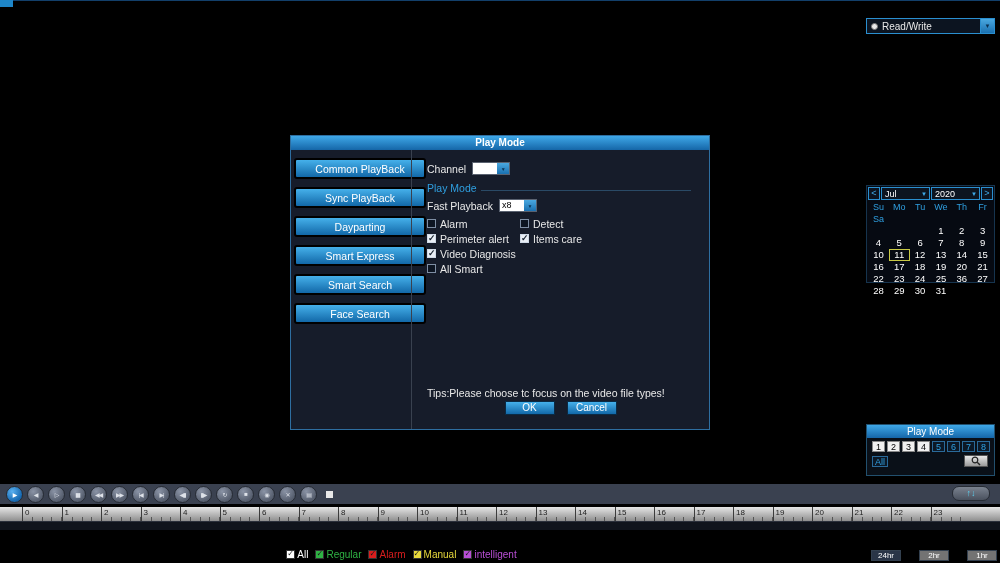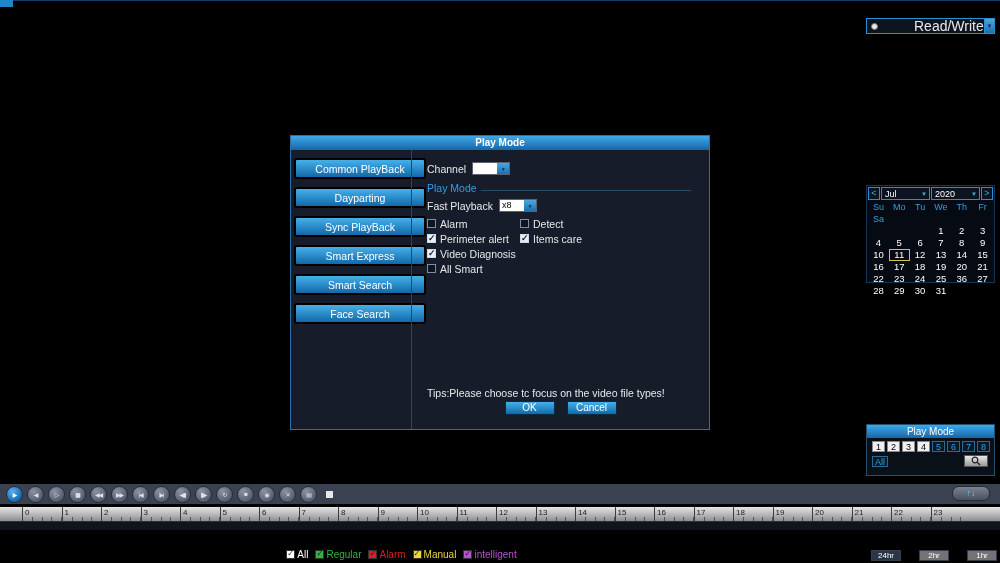--- a/index.html
+++ b/index.html
@@ -9,21 +9,21 @@
   .screen { position: relative; width: 1000px; height: 563px; background: #000; overflow: hidden; }
 
   
   .top-line { position: absolute; top: 0; left: 0; width: 100%; height: 1px; background: #123f6a; }
   .top-corner { position: absolute; top: 0; left: 0; width: 13px; height: 7px; background: #1e86c8; }
 
   
   .readwrite { position: absolute; left: 866px; top: 18px; width: 129px; height: 16px;
     background: #0c1420; border: 1px solid #2a8fd0; display: flex; align-items: center; }
   .rw-dot { width: 7px; height: 7px; border-radius: 50%; background: #e8e8e8; border: 1px solid #777; margin: 0 4px; flex: 0 0 auto; }
-  .rw-label { color: #e8e8e8; font-size: 14px; flex: 1; margin-left: 32px; }
+  .rw-label { color: #e8e8e8; font-size: 10px; flex: 1; }
   .rw-arrow { width: 14px; height: 100%; background: linear-gradient(#4aa8e0, #1a70b0);
     color: #0a3050; font-size: 6px; display: flex; align-items: center; justify-content: center; border-left: 1px solid #2a8fd0; }
 
   
   .calendar { position: absolute; left: 866px; top: 185px; width: 129px; height: 98px;
     background: #060a12; border: 1px solid #16344e; padding: 1px; }
   .cal-header { display: flex; gap: 1px; height: 13px; margin-bottom: 1px; }
   .cal-nav { width: 12px; background: #0c1420; border: 1px solid #2a8fd0; color: #3fa9e8;
     text-align: center; font-size: 9px; line-height: 11px; flex: 0 0 auto; }
   .cal-select { flex: 1; display: flex; align-items: center; background: #0c1420; border: 1px solid #2a8fd0; }
@@ -197,22 +197,22 @@
         <span class="cal-cell cal-date">31</span>
         <span class="cal-cell cal-date"></span>
       </div>
   </div>
 
   <div class="dialog">
     <div class="dialog-title">Play Mode</div>
     <div class="dialog-body">
       <div class="dialog-sidebar">
           <button class="side-btn">Common PlayBack</button>
+          <button class="side-btn">Sync PlayBack</button>
           <button class="side-btn">Dayparting</button>
-          <button class="side-btn">Sync PlayBack</button>
           <button class="side-btn">Smart Express</button>
           <button class="side-btn">Smart Search</button>
           <button class="side-btn">Face Search</button>
         </div>
       <div class="dialog-content">
 
         <div class="row">
           <span class="lbl">Channel</span>
           <span class="combo">
             <span class="combo-val"></span>

